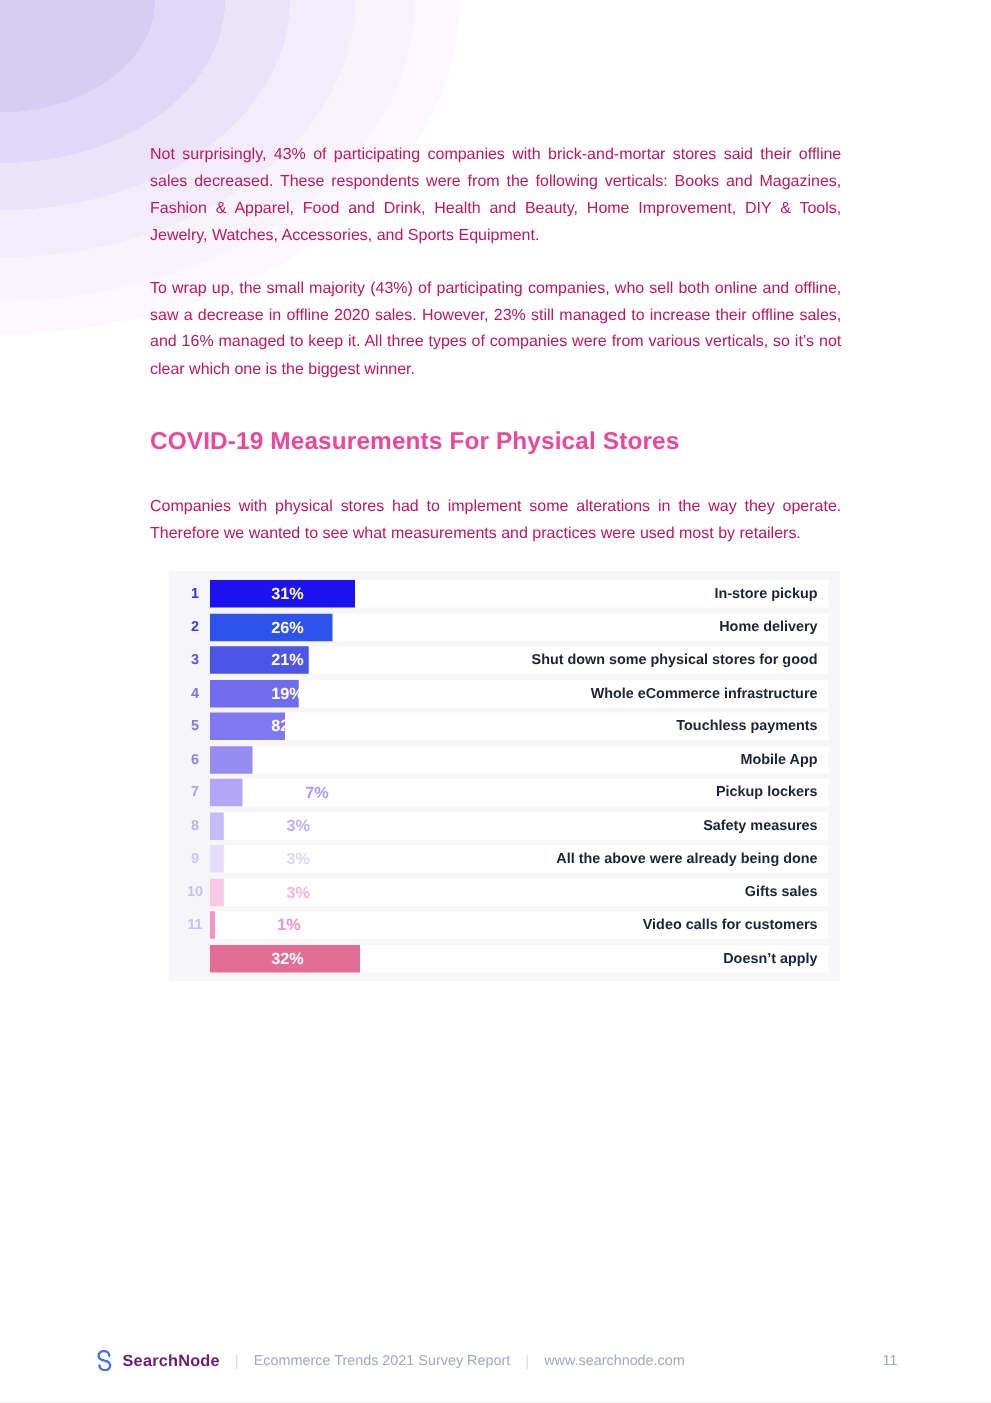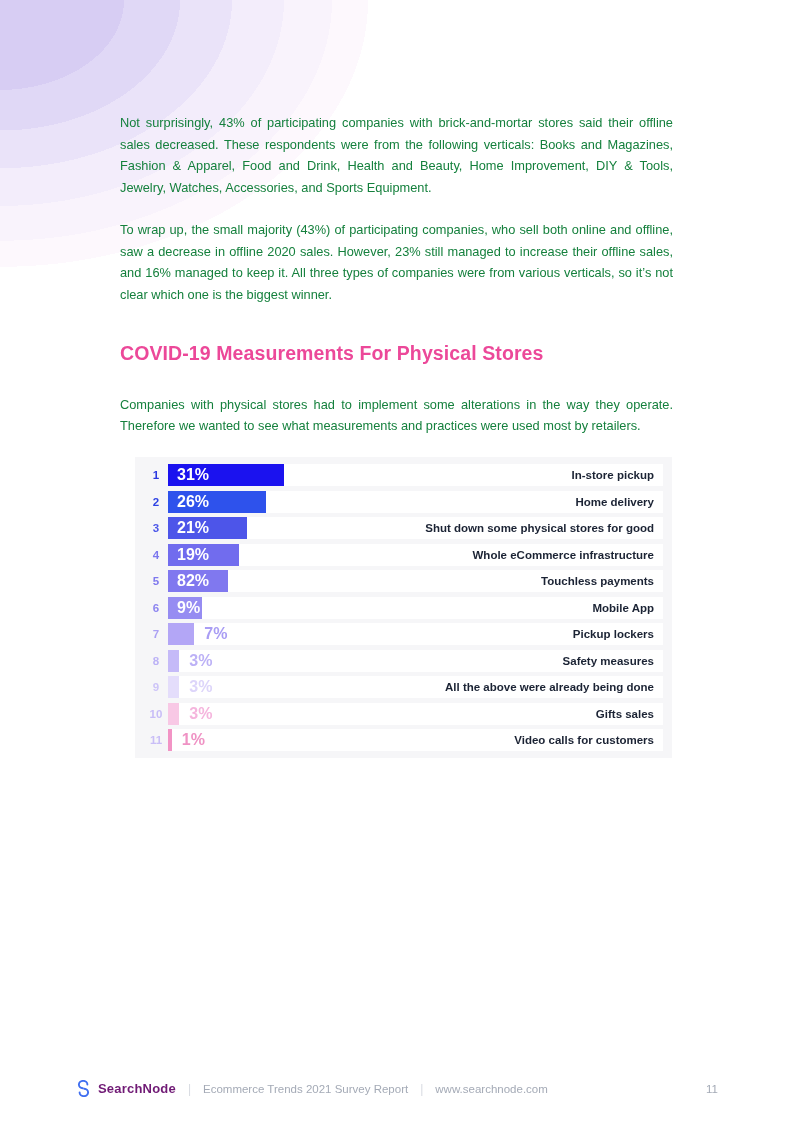--- a/index.html
+++ b/index.html
@@ -29,21 +29,21 @@
   }
   .content {
     position: absolute;
     left: 120px;
     width: 553px;
     top: 0;
   }
   .body-par {
     font-size: 12.8px;
     line-height: 21.7px;
-    color: #15803d;
+    color: #be185d;
     text-align: justify;
     margin-bottom: 20px;
   }
   .body-par:first-of-type { margin-top: 112px; }
   .section-heading {
     font-size: 19.5px;
     font-weight: bold;
     color: #ec4899;
     margin: 36px 0 29px 0;
     letter-spacing: 0.1px;
@@ -85,23 +85,24 @@
     align-items: center;
   }
   .row-bar {
     position: absolute;
     left: 0; top: 0; bottom: 0;
   }
   .row-value {
     position: absolute;
     top: 0;
     line-height: 22px;
-    font-size: 16px;
+    font-size: 13px;
     font-weight: bold;
     z-index: 2;
+    margin-left: 40px;
   }
   .row-value.inside { left: 9px; color: #ffffff; }
   .row-label {
     margin-left: auto;
     padding-right: 9px;
     font-size: 11.5px;
     font-weight: bold;
     color: #1b2334;
     z-index: 1;
     white-space: nowrap;
@@ -245,20 +246,28 @@
 
   <div class="chart-row">
     <span class="row-rank" style="color: rgb(201, 190, 247);">11</span>
     <div class="row-strip">
       <div class="row-bar" style="width: 3.75px; background: rgb(242, 148, 197);"></div>
       <span class="row-value" style="left: 13.75px; color: rgb(239, 146, 196);">1%</span>
       <span class="row-label">Video calls for customers</span>
     </div>
   </div>
 
+  <div class="chart-row">
+    <span class="row-rank" style="color: rgb(226, 110, 150);"></span>
+    <div class="row-strip">
+      <div class="row-bar" style="width: 120px; background: rgb(226, 110, 150);"></div>
+      <span class="row-value inside">32%</span>
+      <span class="row-label">Doesn’t apply</span>
+    </div>
+  </div>
 </div>
     </div>
   </div>
 
   <div class="footer">
     <span style="display:flex;align-items:center;">
       <svg width="17" height="17" viewBox="0 0 24 24">
         <path d="M17.5 6.5 A 6 5.2 0 1 0 11 11.6" fill="none" stroke="#3f6ef0" stroke-width="2.7" stroke-linecap="round"></path>
         <path d="M6.5 17.5 A 6 5.2 0 1 0 13 12.4" fill="none" stroke="#3f6ef0" stroke-width="2.7" stroke-linecap="round"></path>
       </svg>

